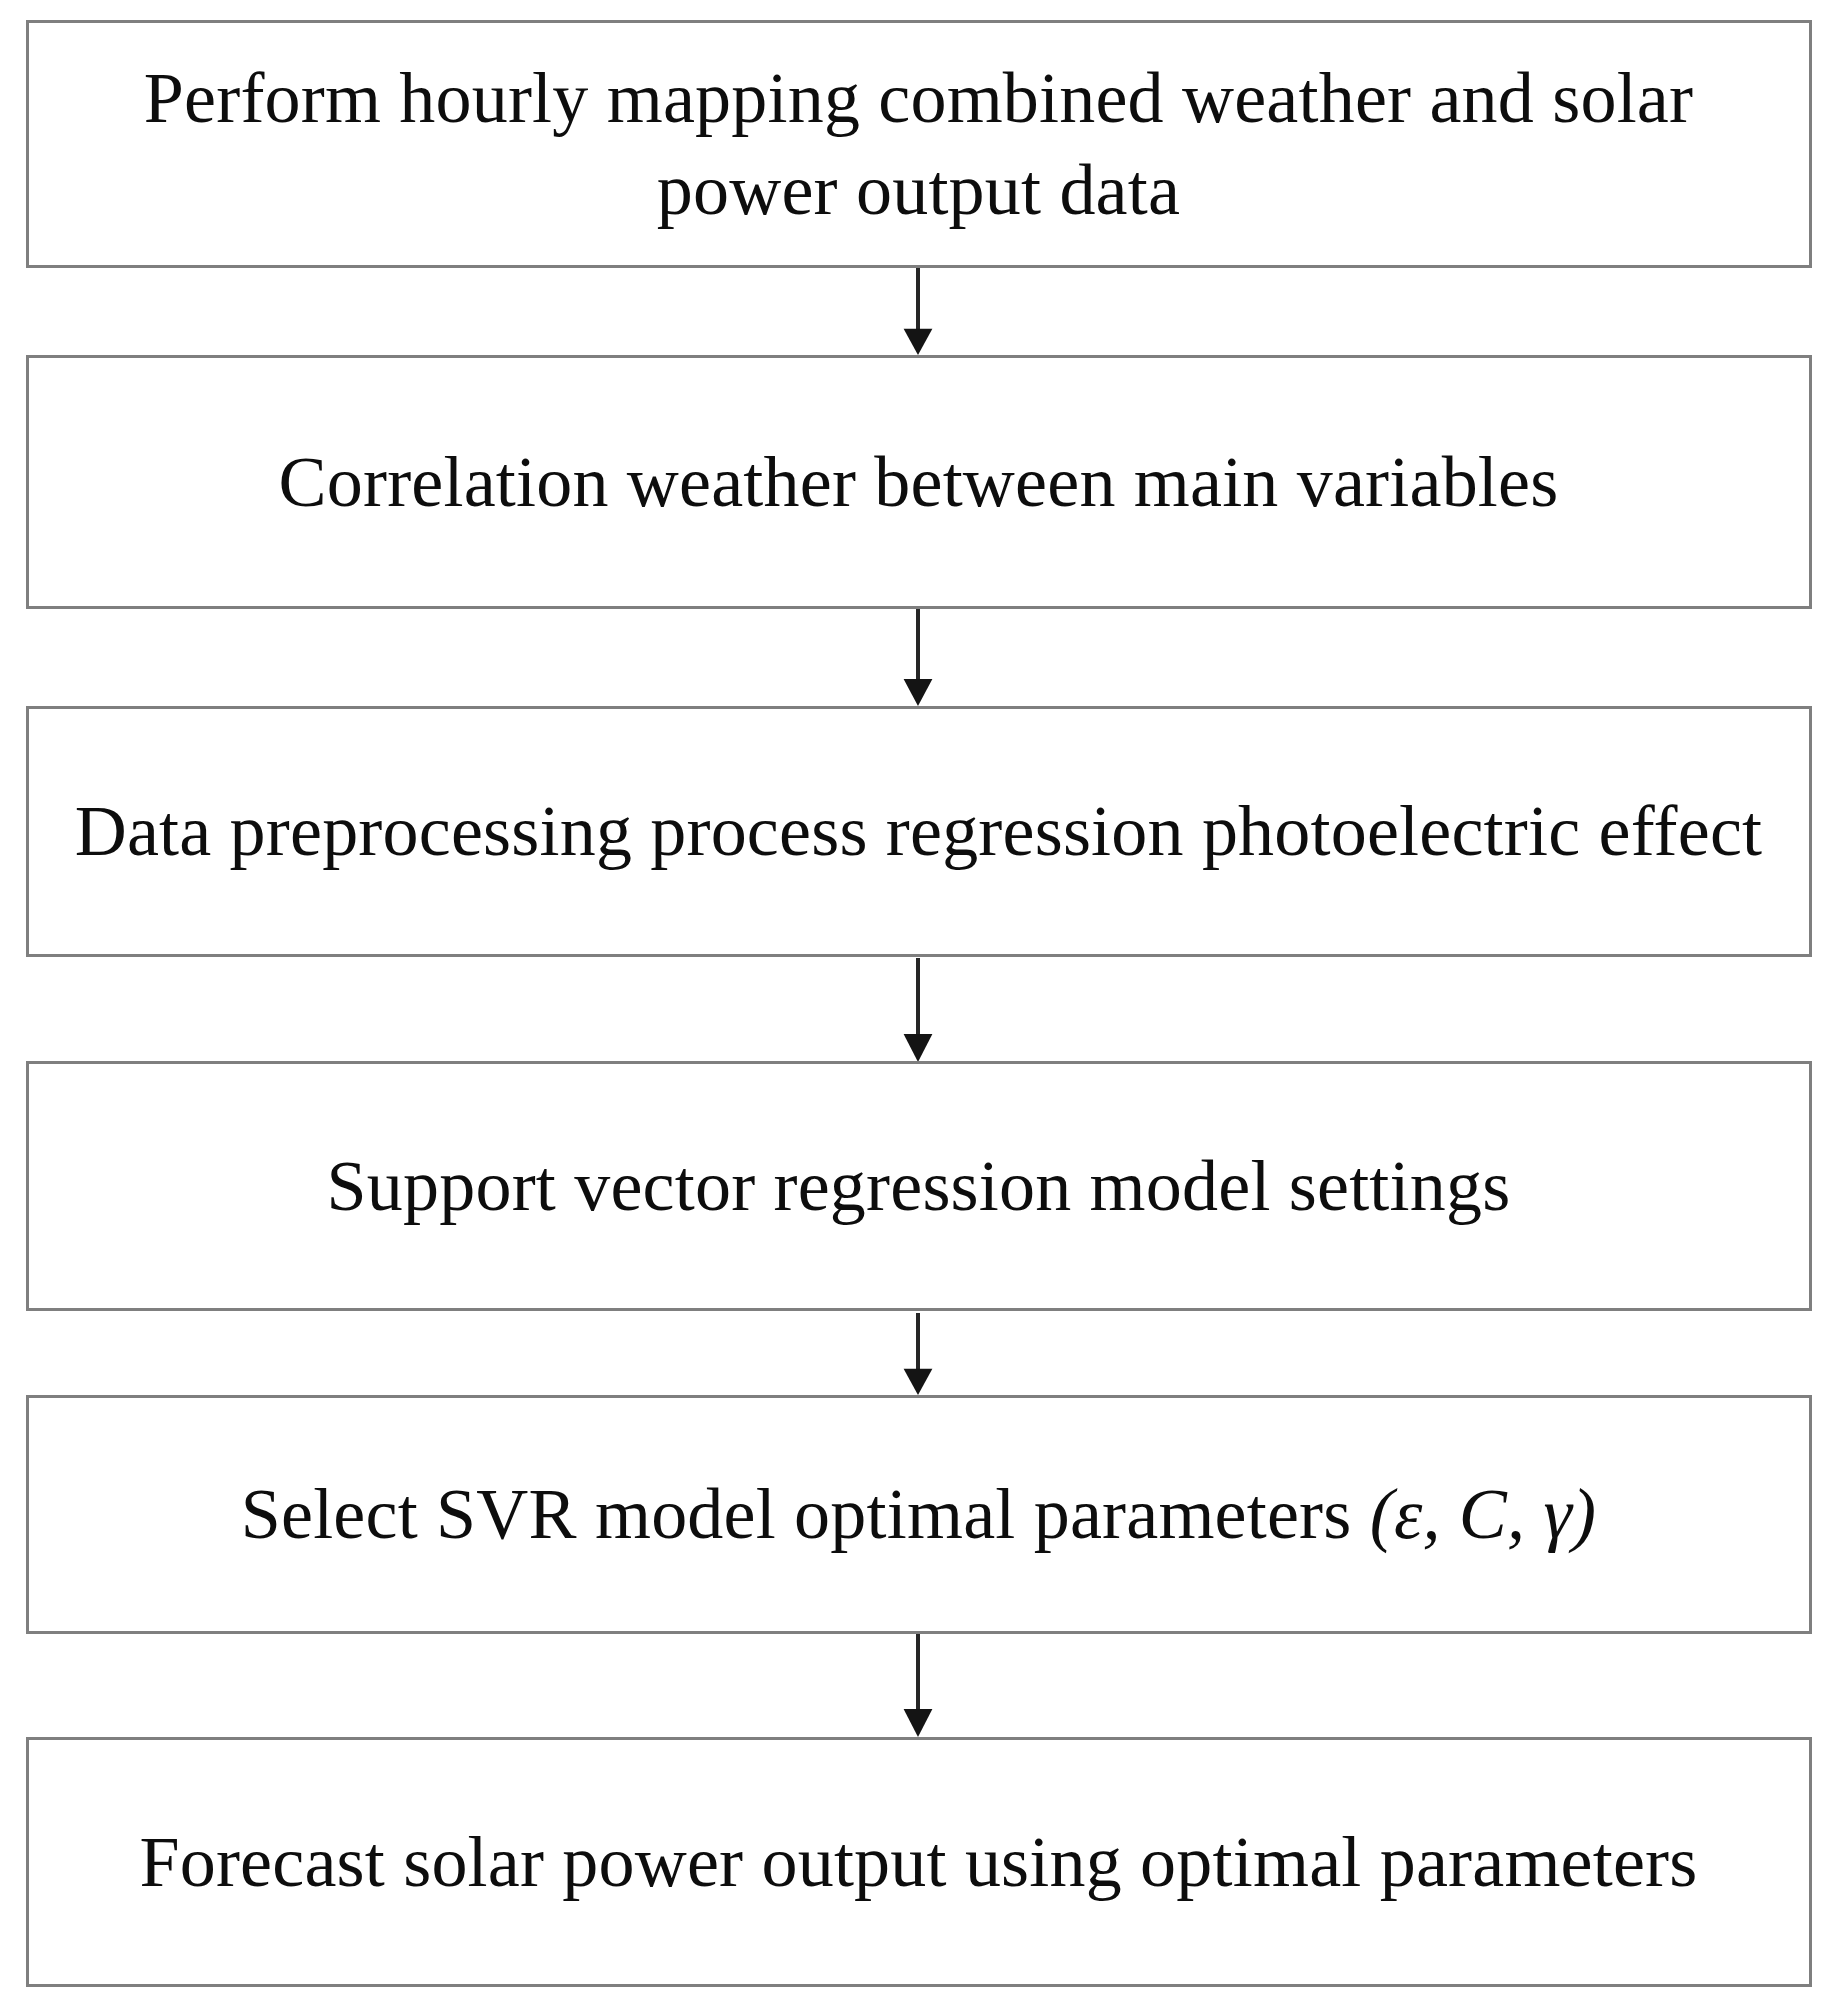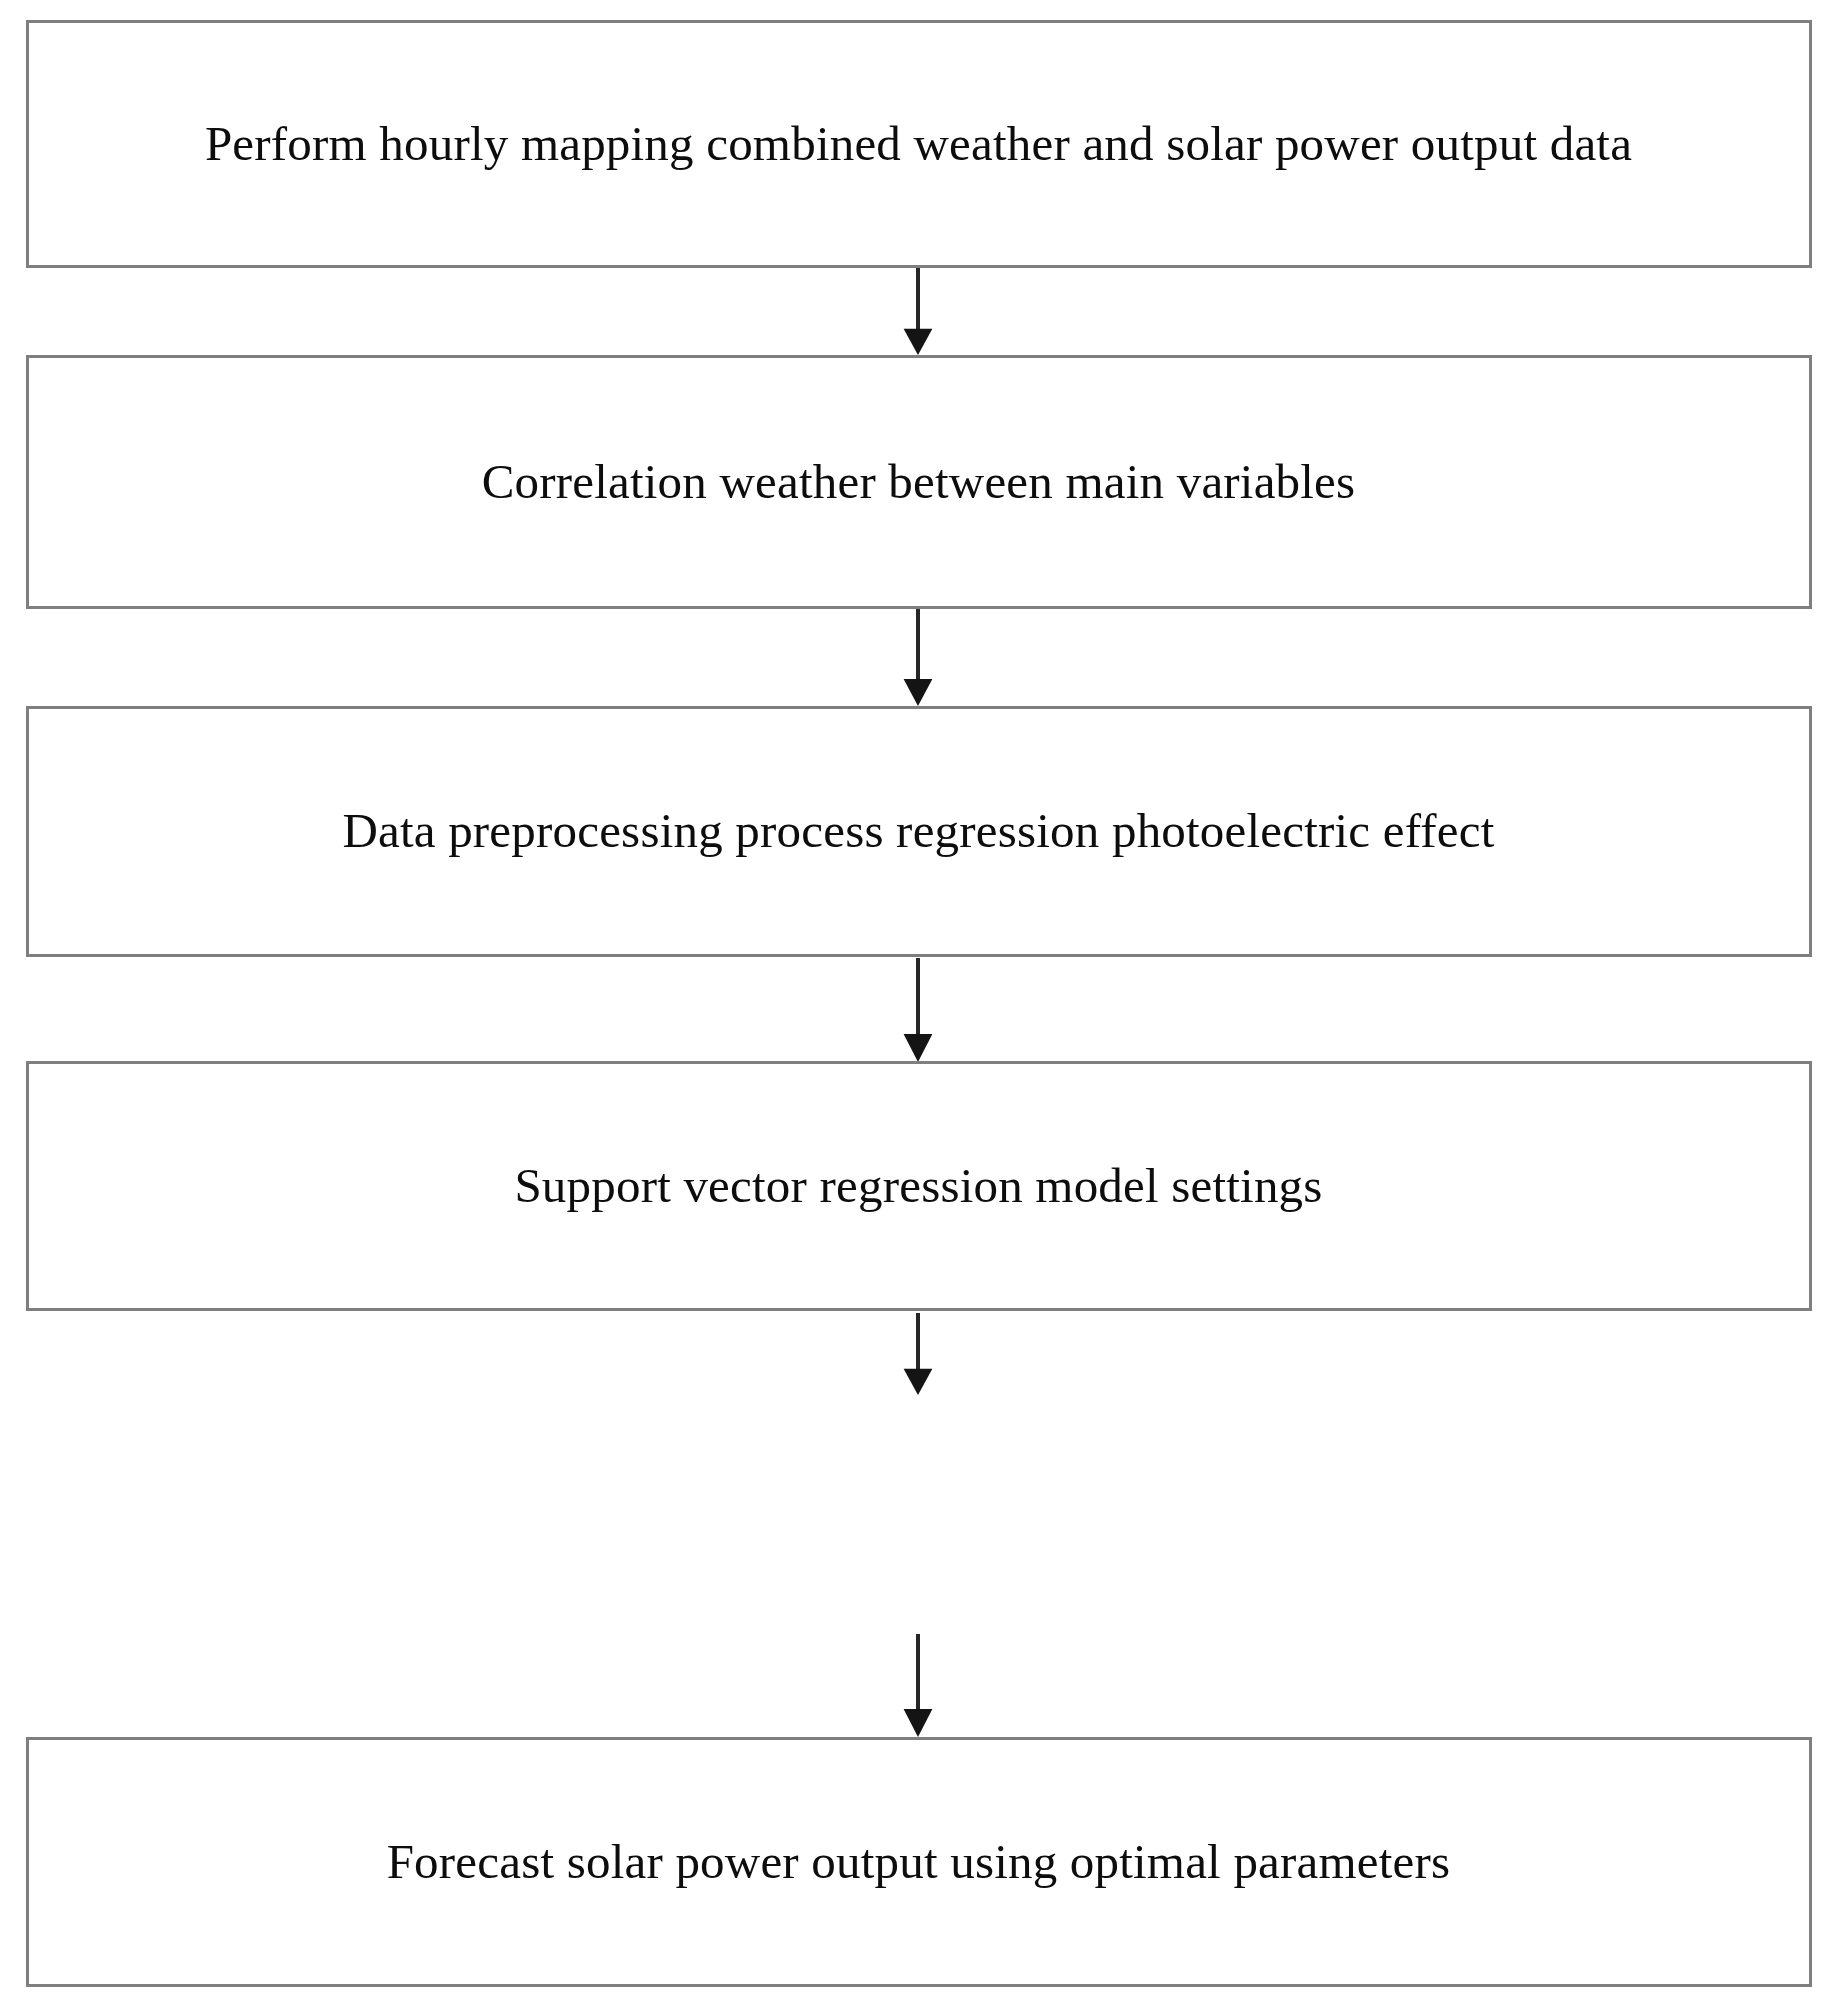--- a/index.html
+++ b/index.html
@@ -21,21 +21,21 @@
     width: 1786px;
     box-sizing: border-box;
     border: 3.2px solid #7f7f7f;
     background: #ffffff;
     display: flex;
     align-items: center;
     justify-content: center;
     text-align: center;
   }
   .node-label {
-    font-size: 49px;
+    font-size: 72px;
     line-height: 1.28;
     color: #0d0d0d;
     padding: 0 21px;
     letter-spacing: 0.2px;
   }
   .math {
     font-style: italic;
     font-family: "Liberation Serif", "DejaVu Serif", serif;
   }
   .connector {
@@ -104,20 +104,23 @@
     <span class="node-label">Support vector regression model settings</span>
   </div>
 
   <div class="connector" id="conn-3">
     <svg viewBox="0 0 40 103" preserveAspectRatio="none">
       <line x1="20" y1="0" x2="20" y2="74" stroke="#262626" stroke-width="5"></line>
       <polygon points="2,70 38,70 20,103" fill="#141414"></polygon>
     </svg>
   </div>
 
+  <div class="node" id="node-4">
+    <span class="node-label"><span>Select SVR model optimal parameters </span><span class="math">(ε, C, γ)</span></span>
+  </div>
 
   <div class="connector" id="conn-4">
     <svg viewBox="0 0 40 129" preserveAspectRatio="none">
       <line x1="20" y1="0" x2="20" y2="98" stroke="#262626" stroke-width="5"></line>
       <polygon points="2,94 38,94 20,129" fill="#141414"></polygon>
     </svg>
   </div>
 
   <div class="node" id="node-5">
     <span class="node-label">Forecast solar power output using optimal parameters</span>

